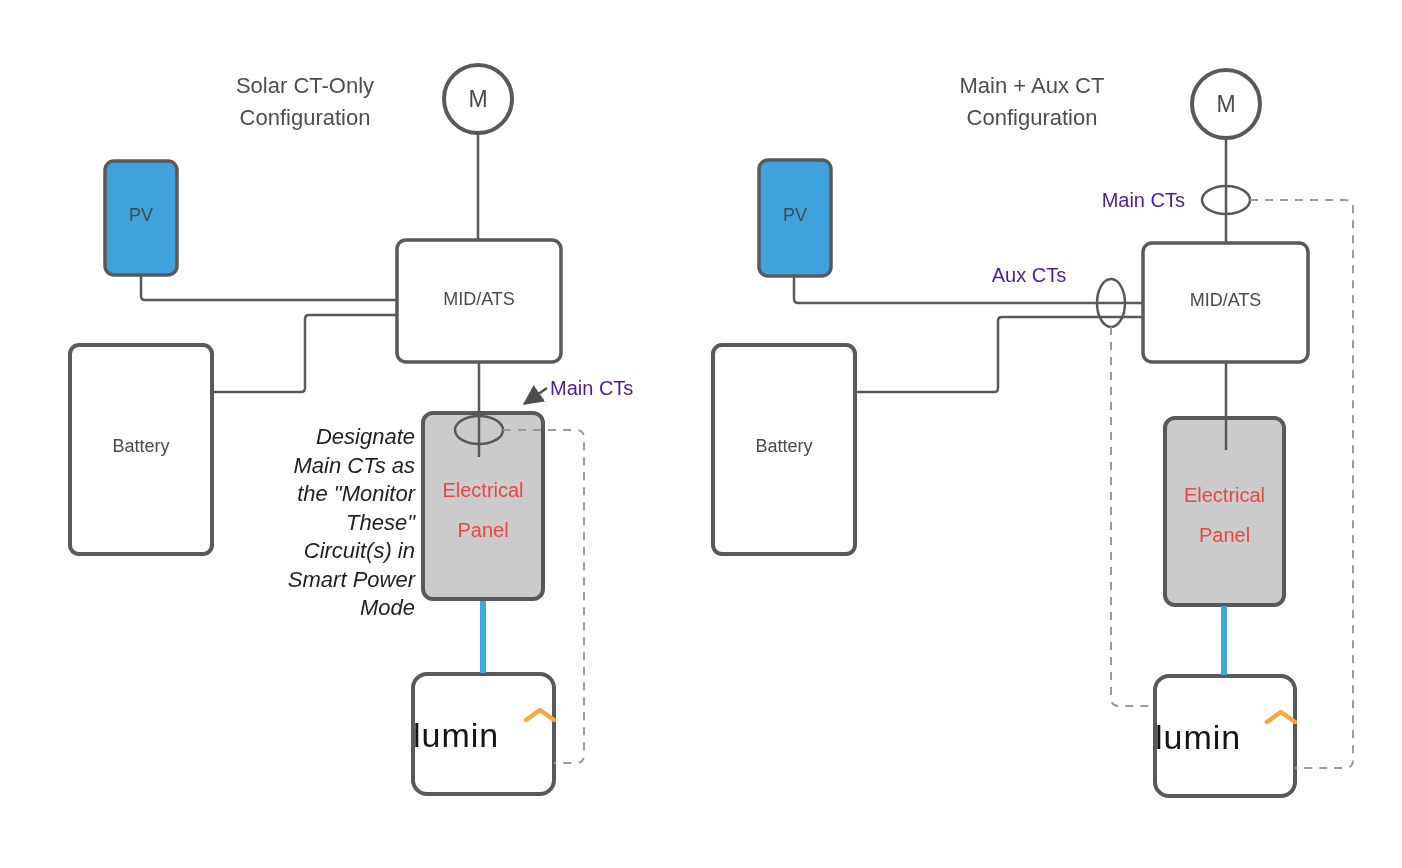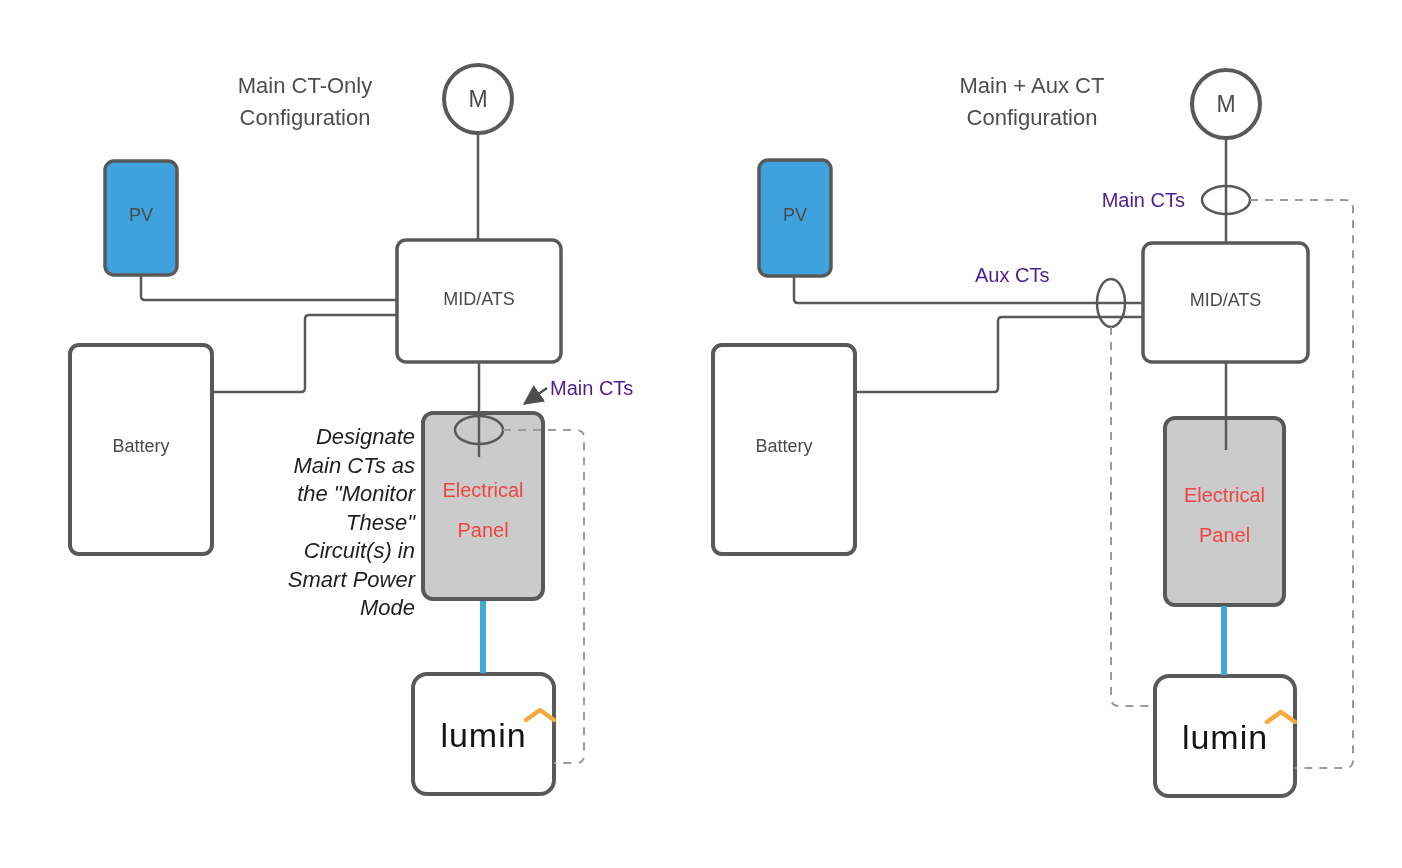--- a/index.html
+++ b/index.html
@@ -14,21 +14,21 @@
   }
   .title{font-size:22px;line-height:32px;color:#4d4d4d;}
   .boxlabel{font-size:18px;}
   .panellabel{font-size:20px;line-height:40px;color:#ef4444;}
   .mlabel{font-size:23px;}
   .ctlabel{font-size:20px;color:#4c1d95;white-space:nowrap;}
   .note{
     font-size:22px;line-height:28.5px;font-style:italic;color:#1f1f1f;
     text-align:right;
   }
-  .lumin-logo{position:absolute;text-align:center;}
+  .lumin-logo{position:absolute;}
   .lumin-text{
     position:relative;display:inline-block;font-size:34px;color:#151515;
     letter-spacing:1px;font-weight:400;
   }
   .lumin-caret{position:absolute;right:-3px;top:-9px;}
 </style>
 </head>
 <body>
 
 <div class="canvas">
@@ -73,21 +73,21 @@
     <path d="M1226,362 V450" fill="none" stroke="#595959" stroke-width="2.5"></path>
     <path d="M1224,606 V675" fill="none" stroke="#3fa9dc" stroke-width="6"></path>
 
     <ellipse cx="1226" cy="200" rx="24" ry="14" fill="none" stroke="#595959" stroke-width="2.5"></ellipse>
     <ellipse cx="1111" cy="303" rx="14" ry="24" fill="none" stroke="#595959" stroke-width="2.5"></ellipse>
 
     <path d="M1250,200 H1345 Q1353,200 1353,208 V760 Q1353,768 1345,768 H1295" fill="none" stroke="#9b9b9b" stroke-width="2" stroke-dasharray="8,7"></path>
     <path d="M1111,327 V698 Q1111,706 1119,706 H1155" fill="none" stroke="#9b9b9b" stroke-width="2" stroke-dasharray="8,7"></path>
   </svg>
 
-  <div class="lbl title" style="left:198px;top:70px;width:214px;">Main CT-Only
+  <div class="lbl title" style="left:198px;top:70px;width:214px;">Solar CT-Only
 Configuration</div>
   <div class="lbl mlabel" style="left:460px;top:86px;width:36px;">M</div>
   <div class="lbl boxlabel" style="left:105px;top:205px;width:72px;">PV</div>
   <div class="lbl boxlabel" style="left:397px;top:289px;width:164px;">MID/ATS</div>
   <div class="lbl boxlabel" style="left:70px;top:436px;width:142px;">Battery</div>
   <div class="lbl panellabel" style="left:423px;top:470px;width:120px;">Electrical
 Panel</div>
   <div class="lbl ctlabel" style="left:550px;top:377px;">Main CTs</div>
   <div class="lbl note" style="left:240px;top:423px;width:175px;">Designate
 Main CTs as
@@ -99,21 +99,21 @@
   <div class="lumin-logo" style="left:413px;top:716px;width:141px;">
     <span class="lumin-text">lumin</span><svg class="lumin-caret" width="34" height="15" viewBox="0 0 34 15">
         <polyline points="3,13 17,3 31,13" fill="none" stroke="#f5a83c" stroke-width="4.5" stroke-linecap="round" stroke-linejoin="round"></polyline>
       </svg>
   </div>
 
   <div class="lbl title" style="left:925px;top:70px;width:214px;">Main + Aux CT
 Configuration</div>
   <div class="lbl mlabel" style="left:1208px;top:91px;width:36px;">M</div>
   <div class="lbl ctlabel" style="left:1075px;top:189px;width:110px;text-align:right;">Main CTs</div>
-  <div class="lbl ctlabel" style="left:975px;top:264px;width:108px;text-align:left;">Aux CTs</div>
+  <div class="lbl ctlabel" style="left:975px;top:264px;width:108px;text-align:center;">Aux CTs</div>
   <div class="lbl boxlabel" style="left:759px;top:205px;width:72px;">PV</div>
   <div class="lbl boxlabel" style="left:1143px;top:290px;width:165px;">MID/ATS</div>
   <div class="lbl boxlabel" style="left:713px;top:436px;width:142px;">Battery</div>
   <div class="lbl panellabel" style="left:1165px;top:475px;width:119px;">Electrical
 Panel</div>
   <div class="lumin-logo" style="left:1155px;top:718px;width:140px;">
     <span class="lumin-text">lumin</span><svg class="lumin-caret" width="34" height="15" viewBox="0 0 34 15">
         <polyline points="3,13 17,3 31,13" fill="none" stroke="#f5a83c" stroke-width="4.5" stroke-linecap="round" stroke-linejoin="round"></polyline>
       </svg>
   </div>

